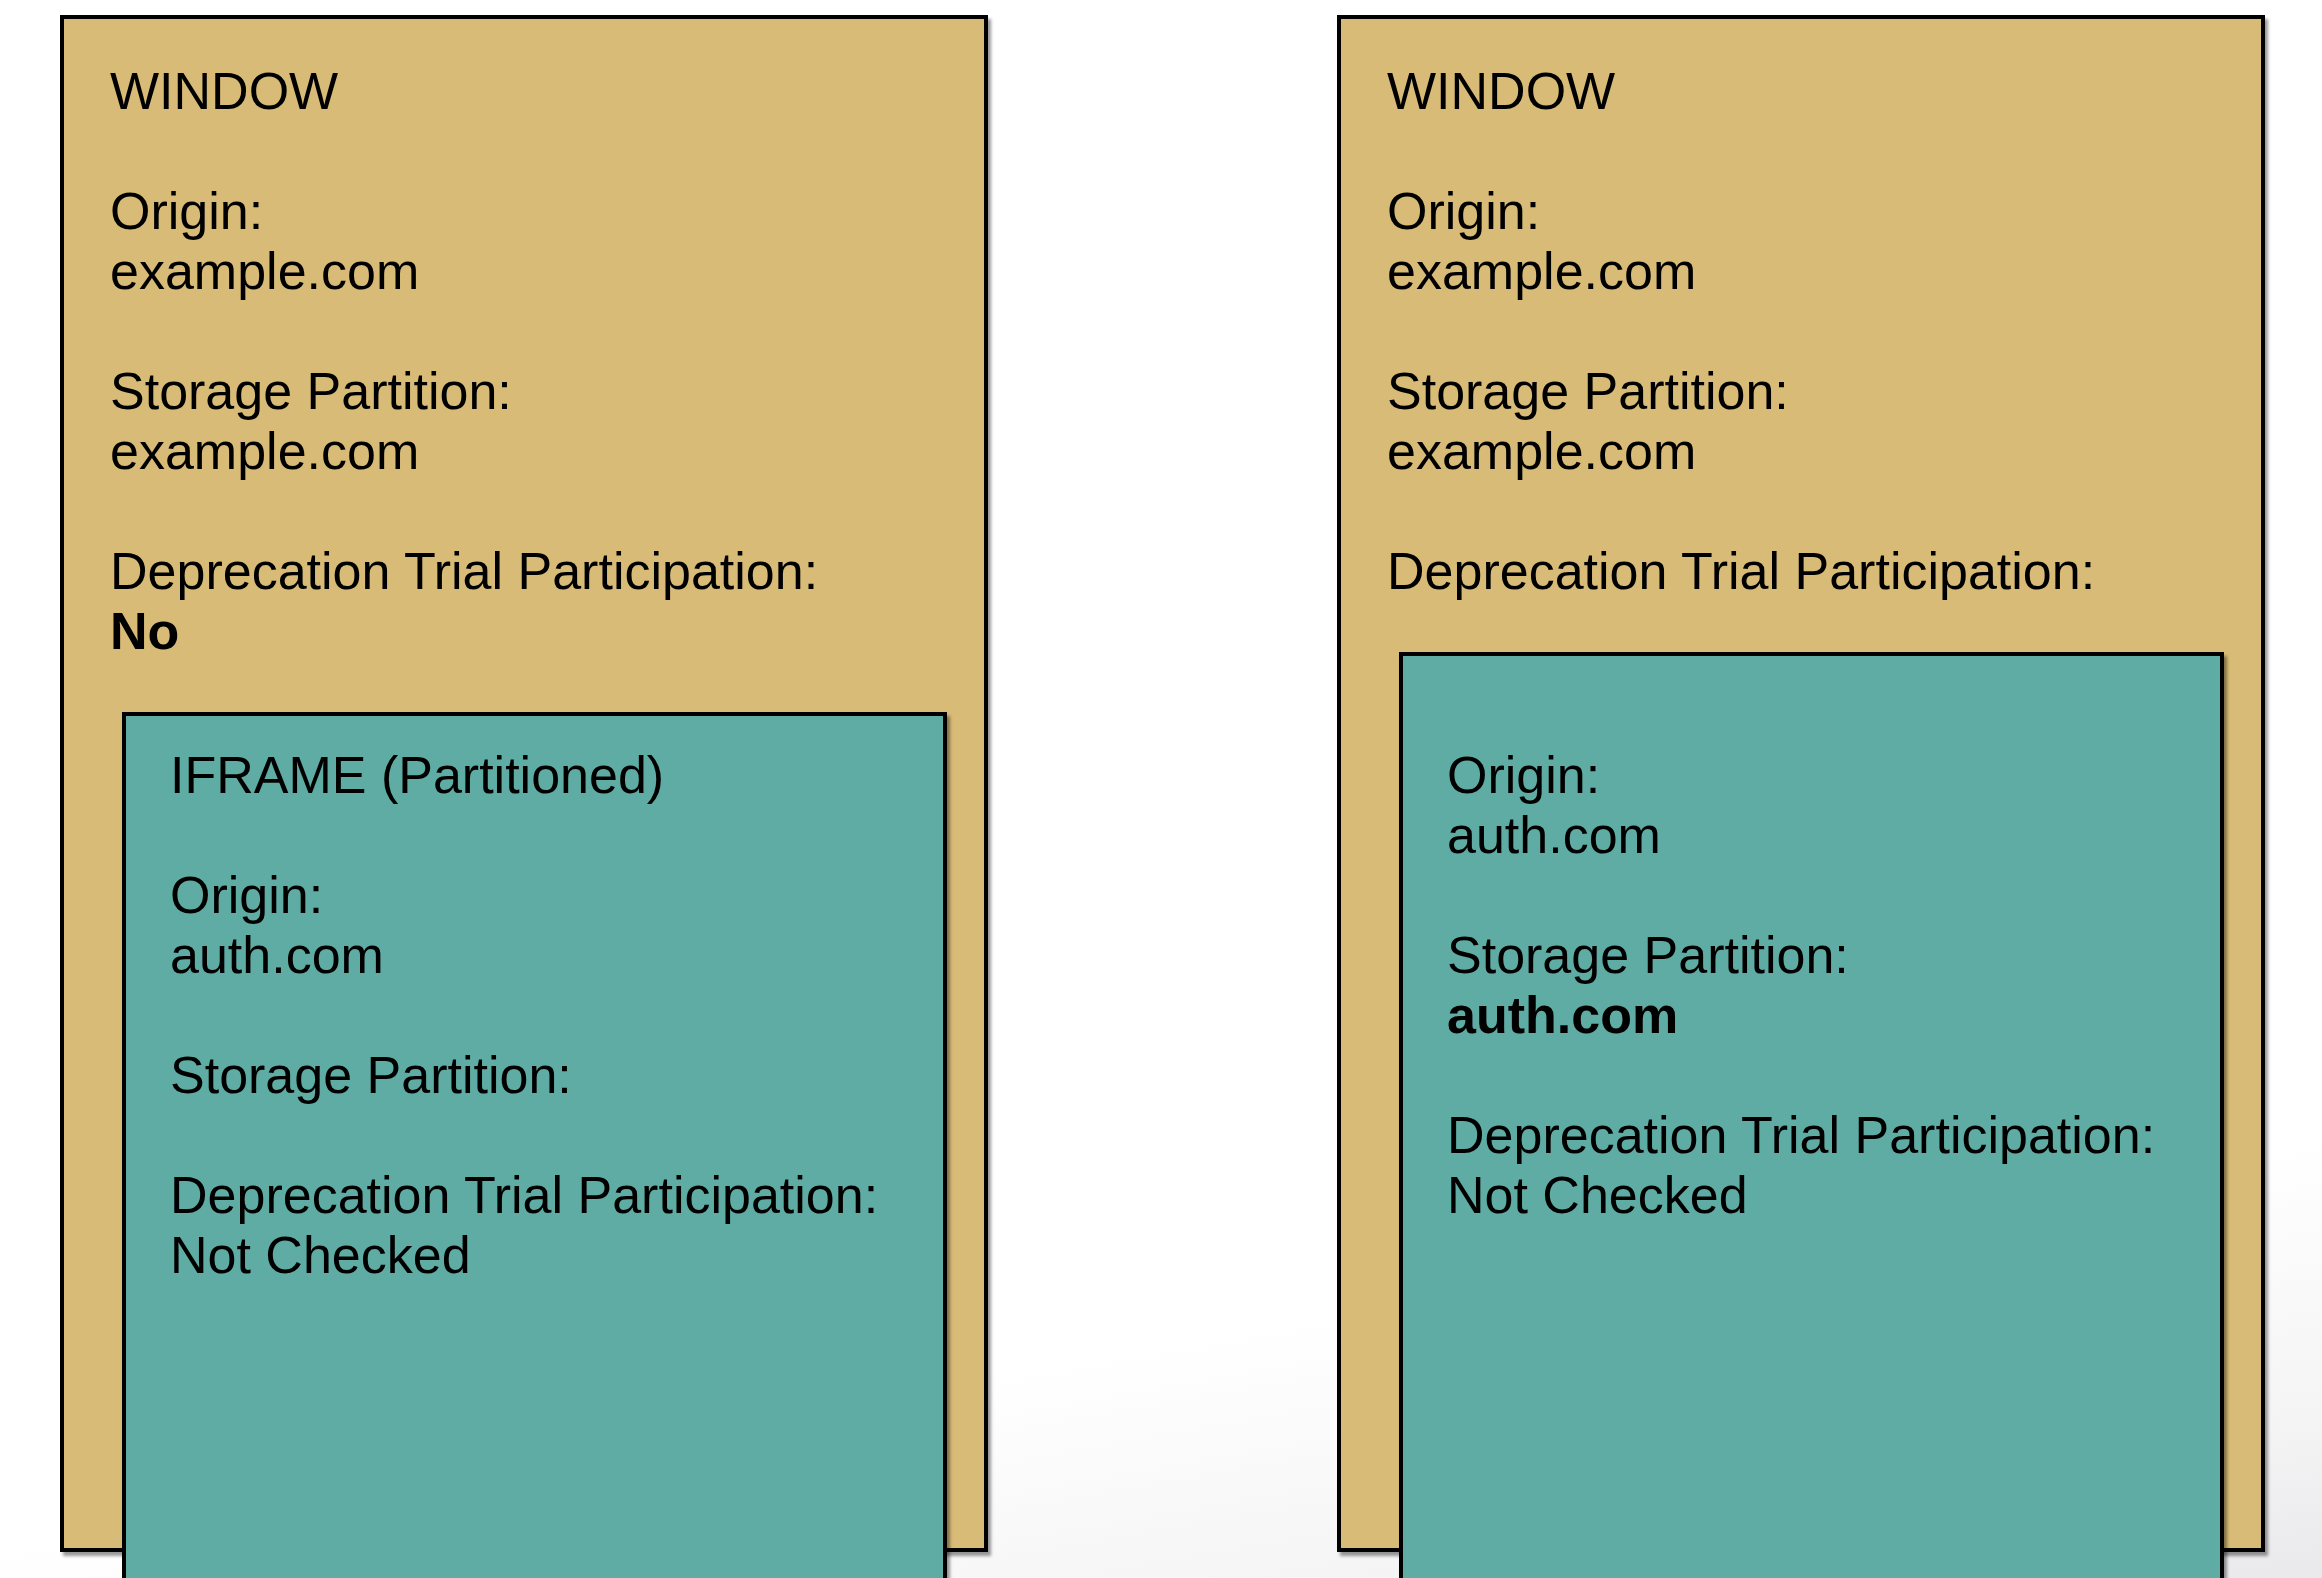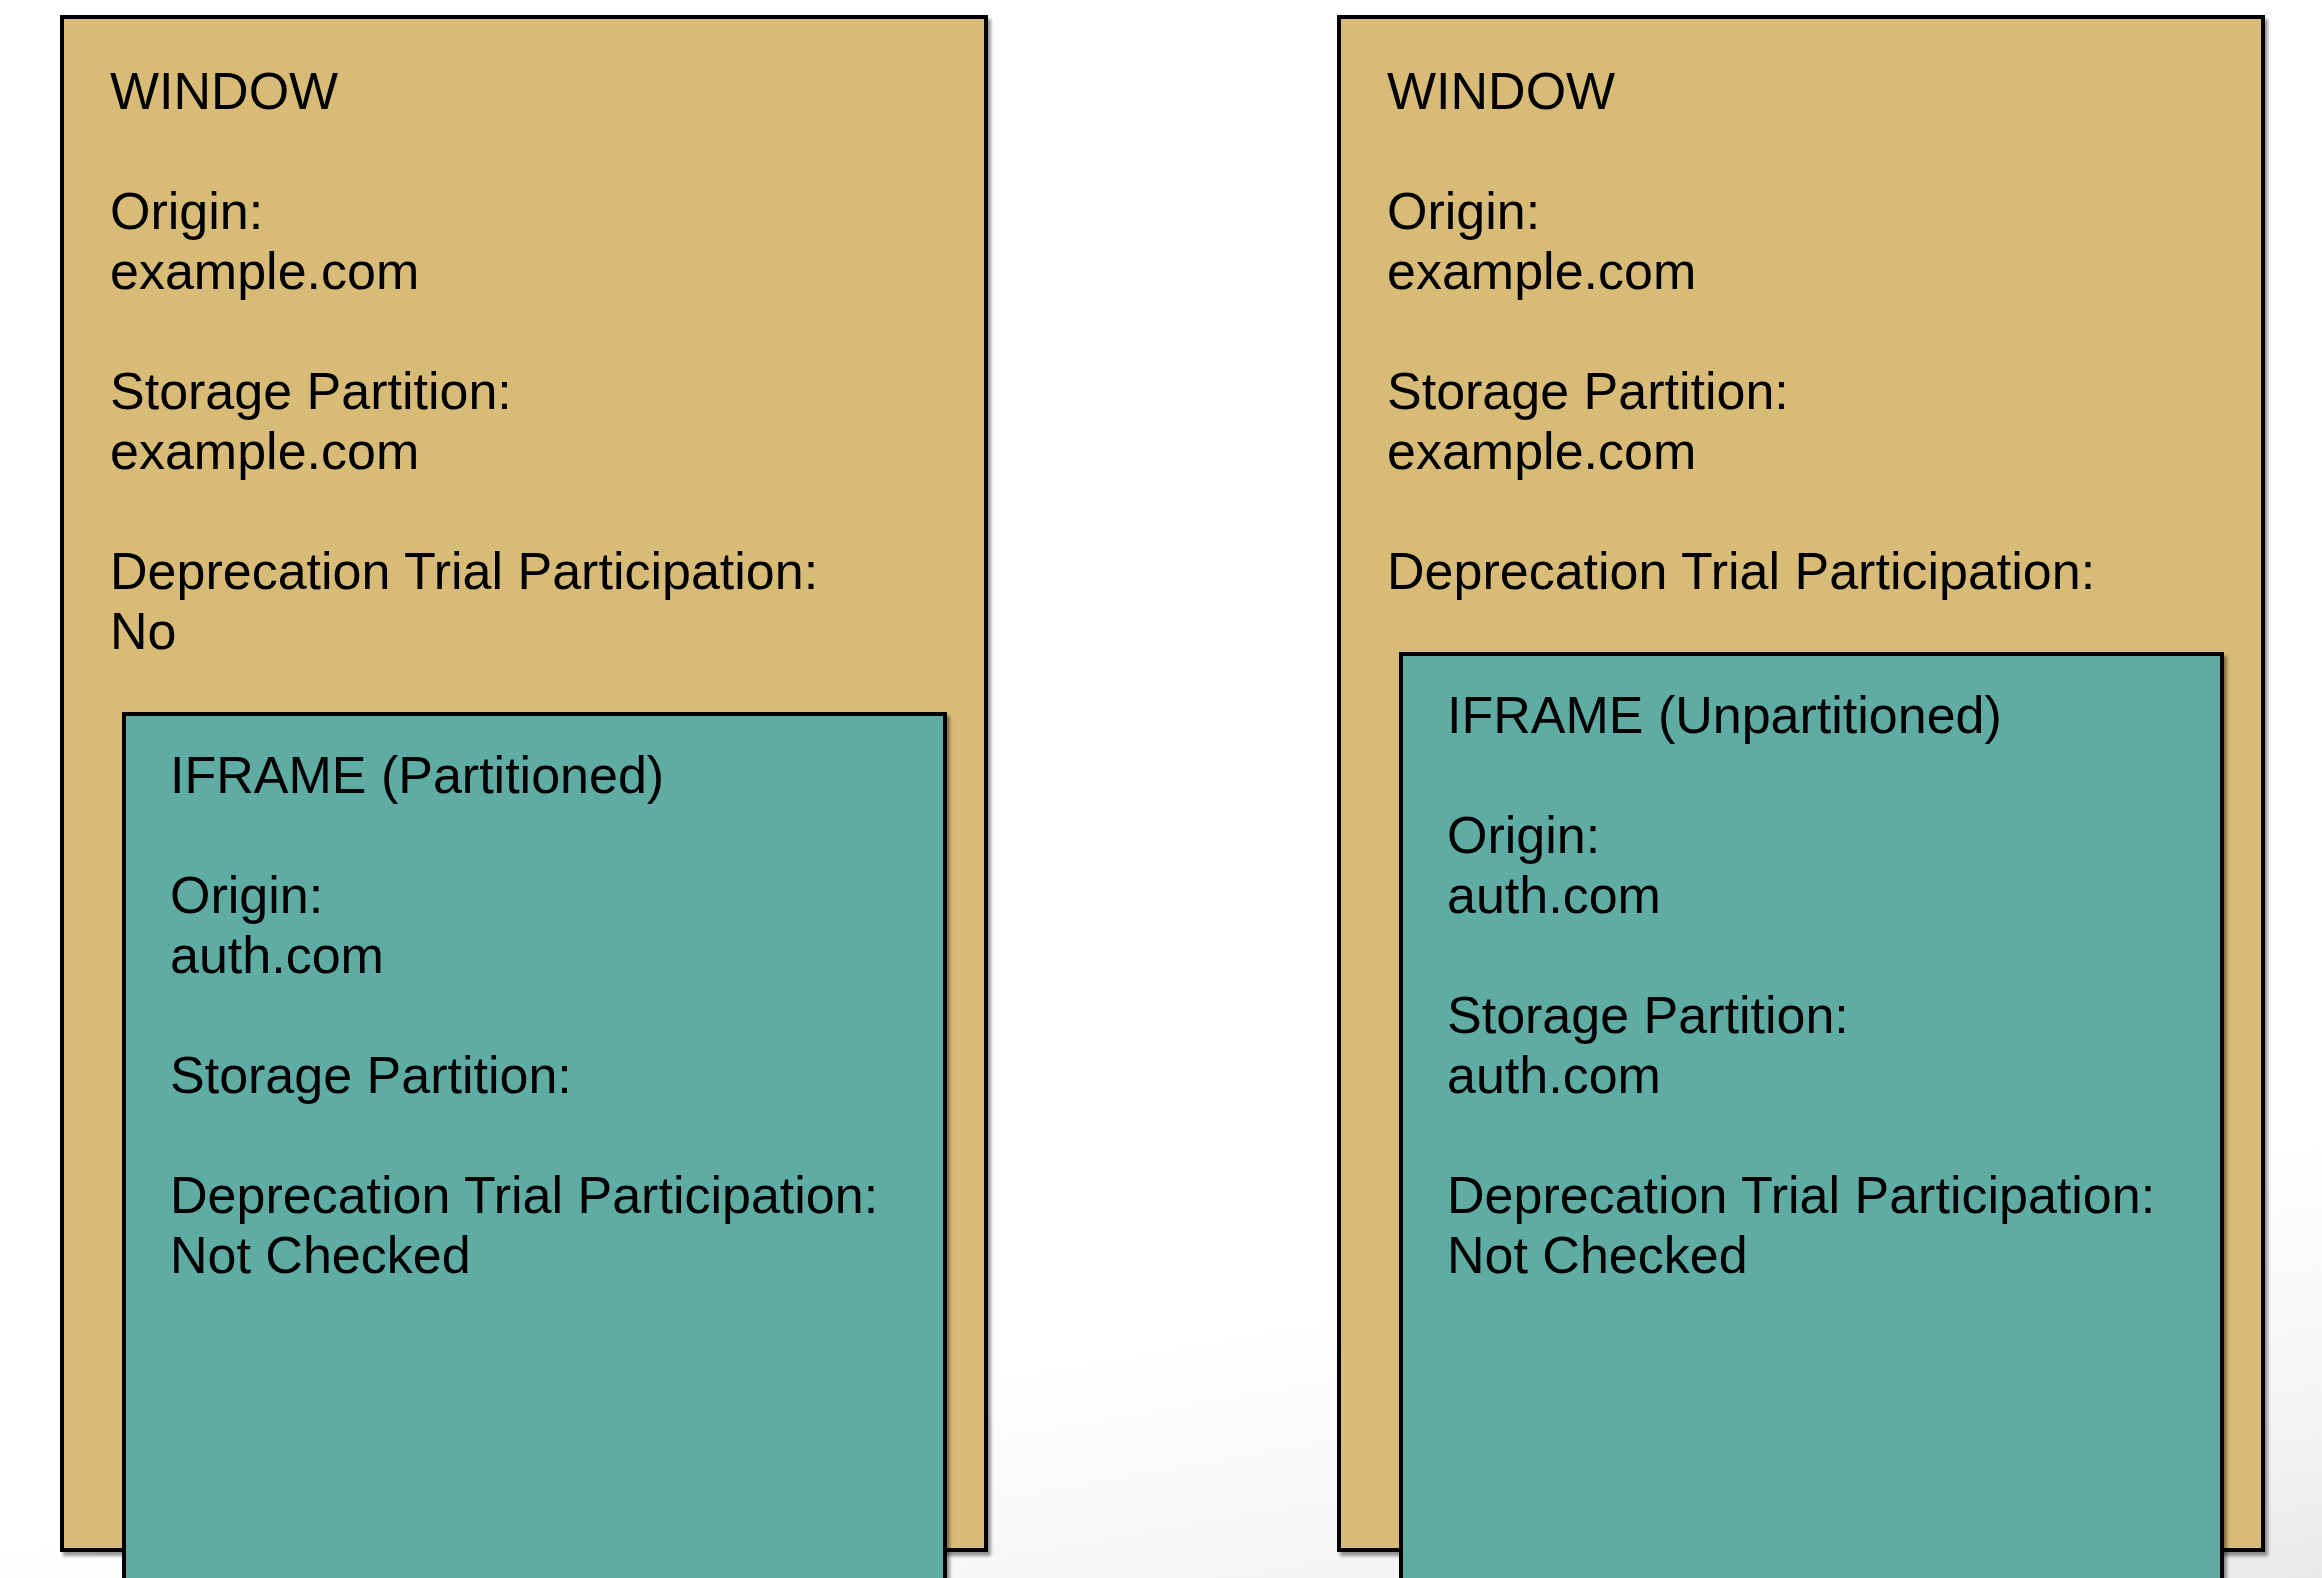--- a/index.html
+++ b/index.html
@@ -34,21 +34,21 @@
   .window-panel.right { left: 1337px; }
 
   .line {
     font-size: 52px;
     line-height: 60px;
     height: 60px;
     white-space: nowrap;
     font-weight: normal;
   }
   .line.blank { height: 60px; }
-  .line.bold  { font-weight: normal; }
+  .line.bold  { font-weight: bold; }
 
   .iframe-panel {
     box-sizing: border-box;
     margin-top: 51px;
     margin-left: 12px;
     width: 825px;
     height: 944px;
     background: #5eaca4;
     border: 4px solid #000000;
     box-shadow: 3px 4px 3px rgba(0,0,0,0.40);
@@ -90,21 +90,20 @@
     <div class="line blank"></div>
     <div class="line">Origin:</div>
     <div class="line">example.com</div>
     <div class="line blank"></div>
     <div class="line">Storage Partition:</div>
     <div class="line">example.com</div>
     <div class="line blank"></div>
     <div class="line">Deprecation Trial Participation:</div>
 
     <div class="iframe-panel">
-      <div class="line">IFRAME (Unpartitioned)</div>
       <div class="line blank"></div>
       <div class="line">Origin:</div>
       <div class="line">auth.com</div>
       <div class="line blank"></div>
       <div class="line">Storage Partition:</div>
       <div class="line bold">auth.com</div>
       <div class="line blank"></div>
       <div class="line">Deprecation Trial Participation:</div>
       <div class="line">Not Checked</div>
     </div>

